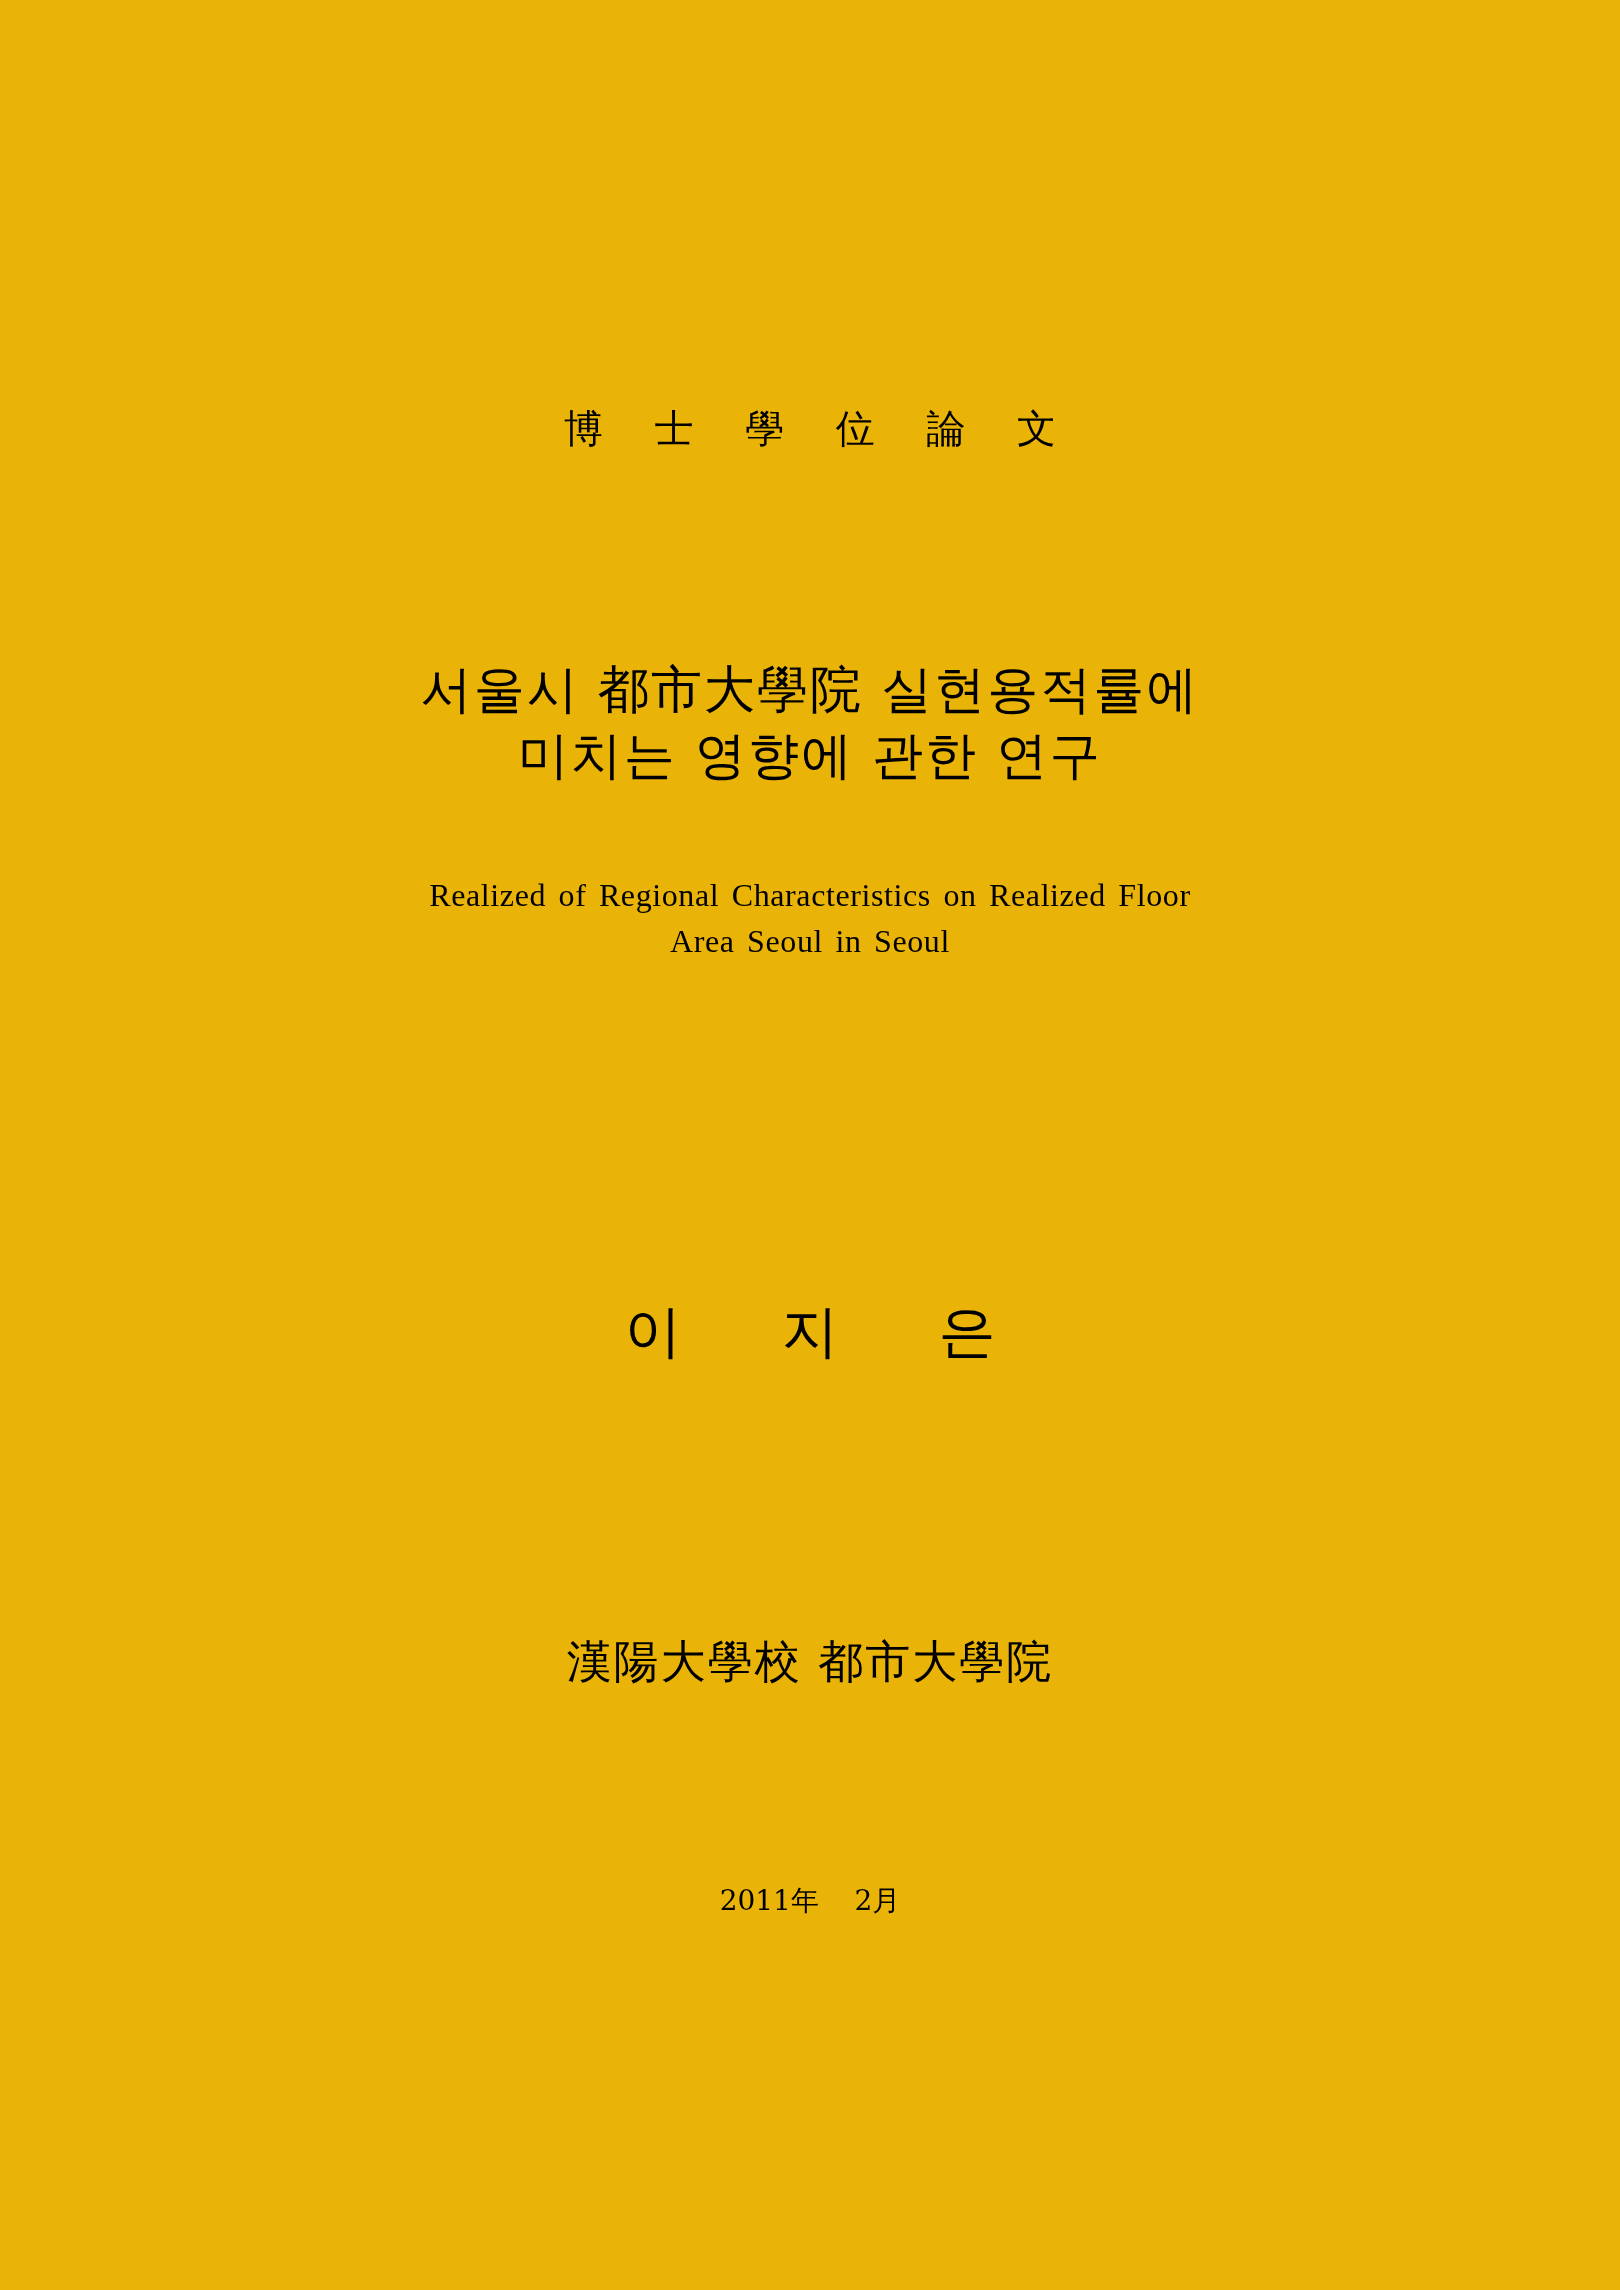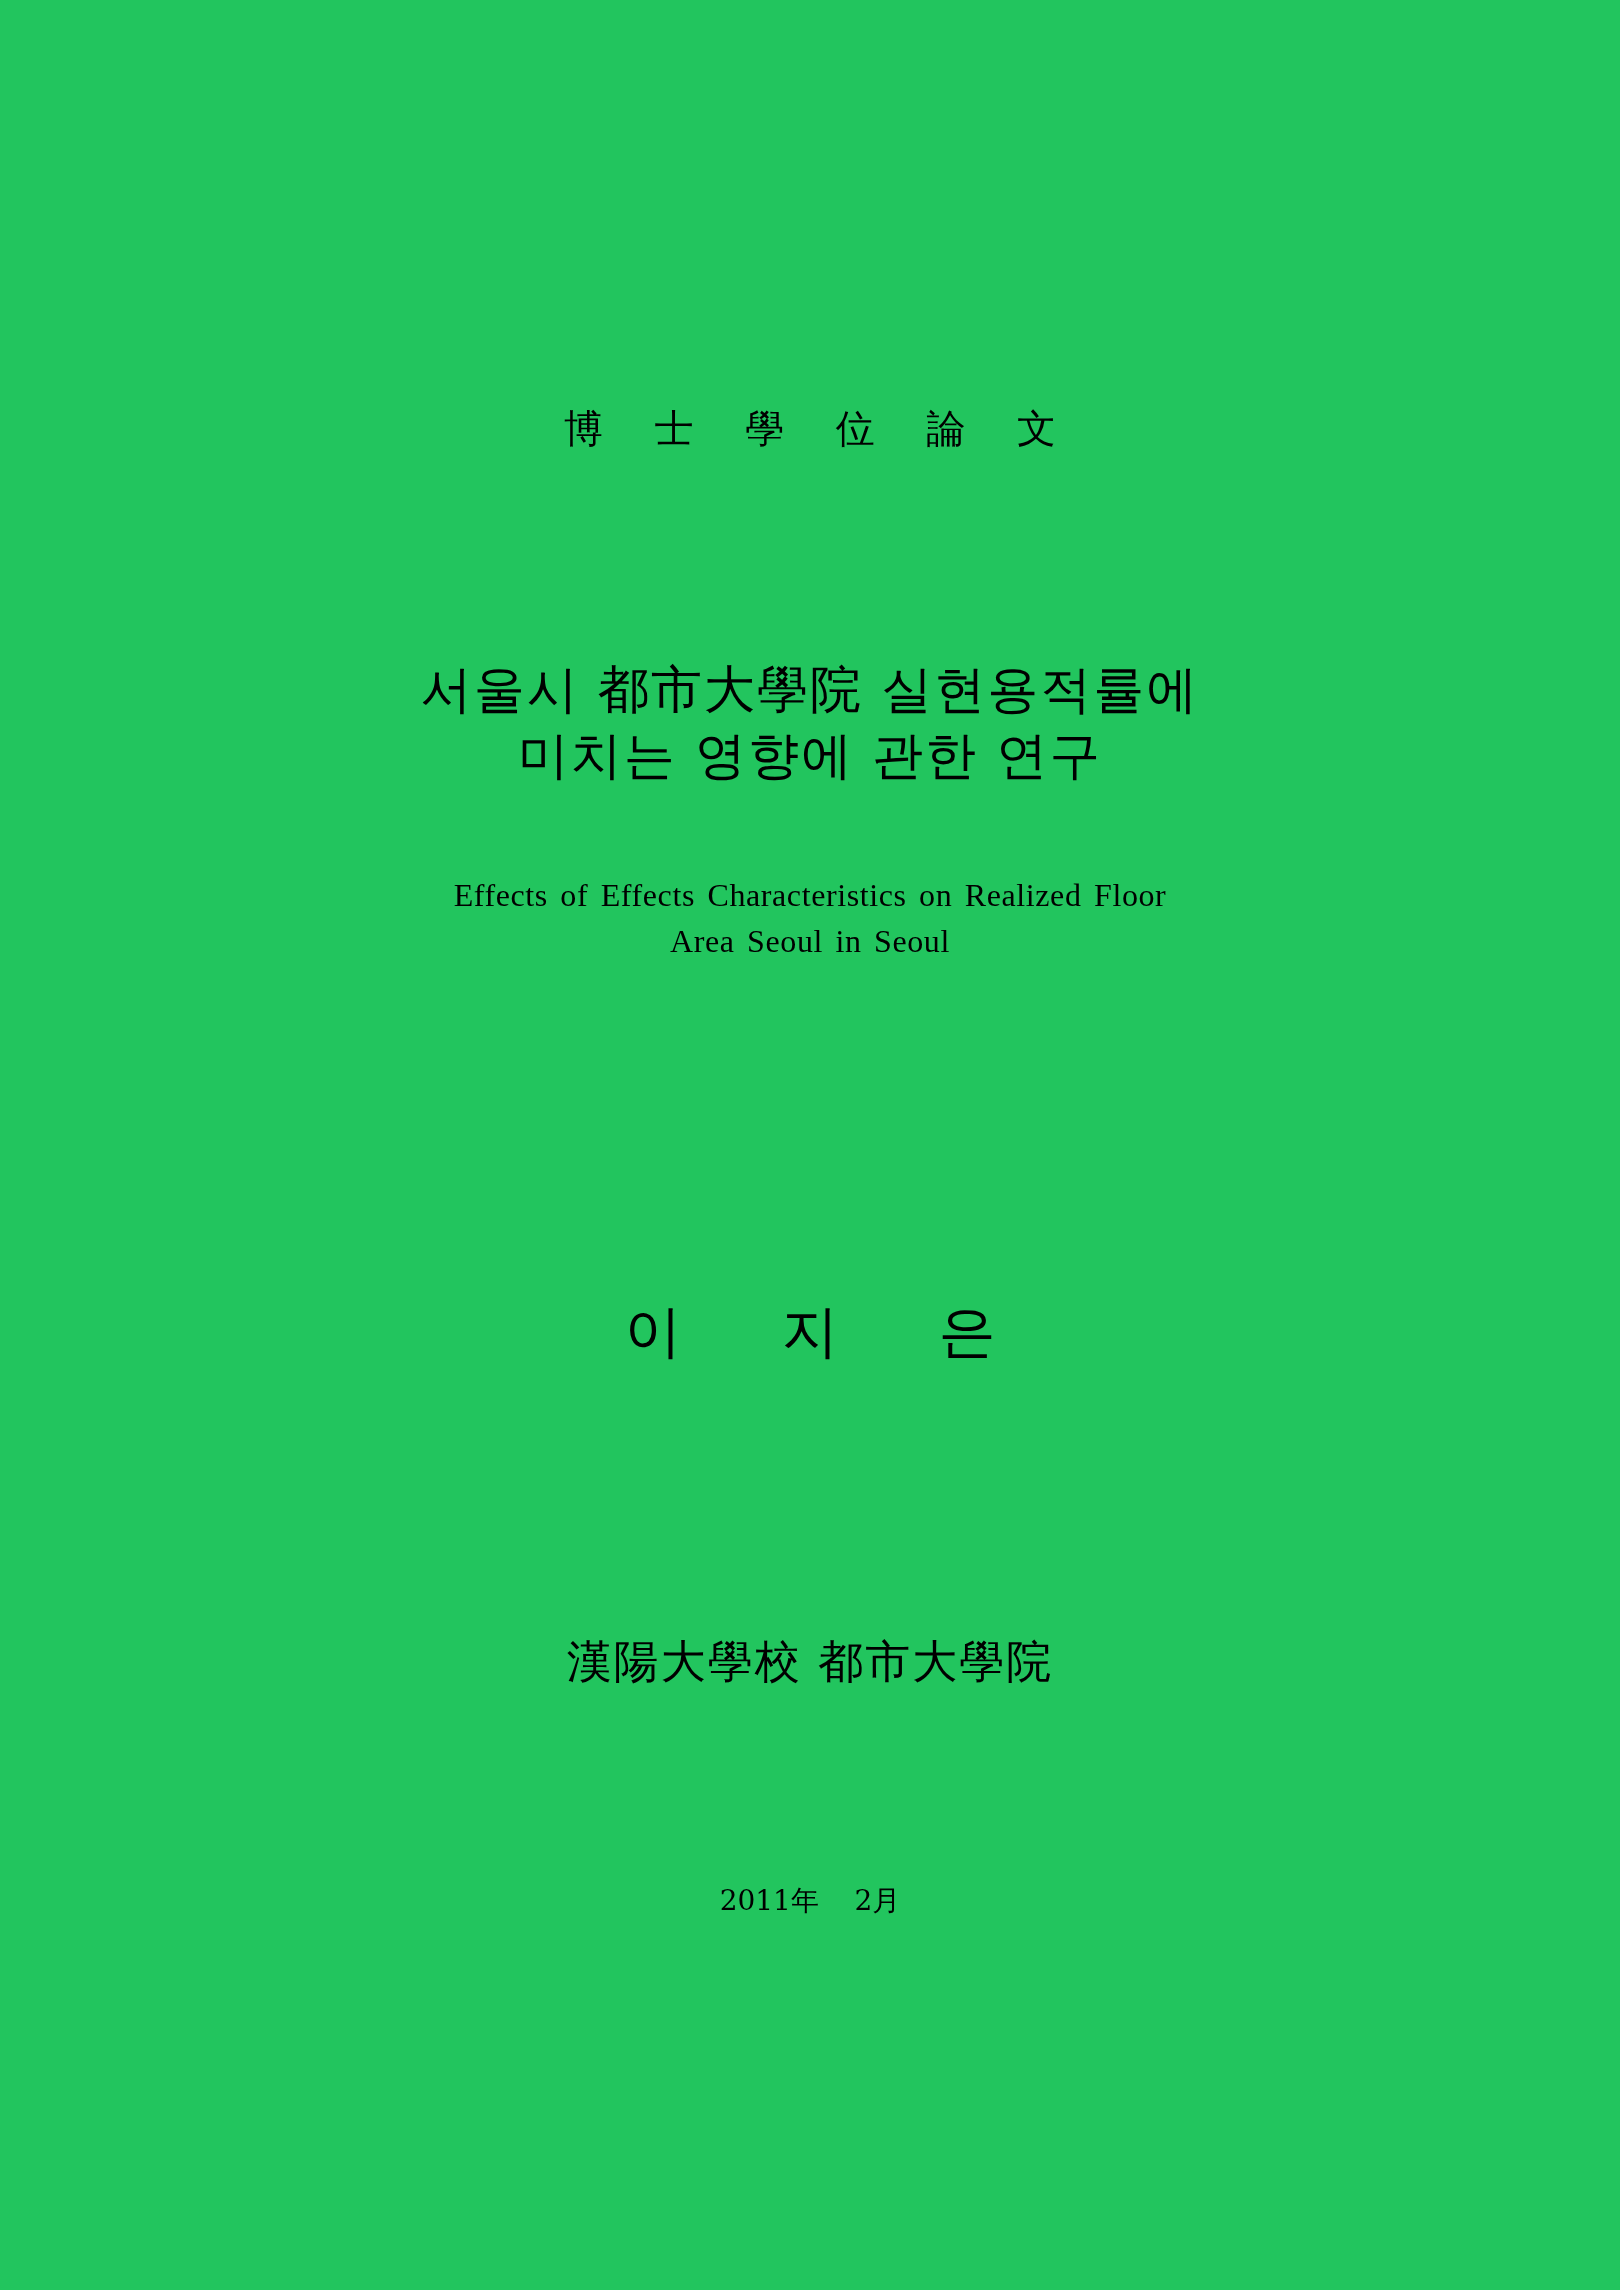--- a/index.html
+++ b/index.html
@@ -5,21 +5,21 @@
   html, body {
     margin: 0;
     padding: 0;
     background: #ffffff;
   }
   .page {
     position: relative;
     width: 1620px;
     height: 2291px;
     margin: 0 auto;
-    background: #22c55e;
+    background: #eab308;
     font-family: "Liberation Serif", "DejaVu Serif", serif;
     color: #000000;
     overflow: hidden;
   }
 
   .doc-type {
     position: absolute;
     top: 402px;
     left: 0;
     width: 1620px;
@@ -104,21 +104,21 @@
 <div class="page">
 
   <div class="doc-type">博 士 學 位 論 文</div>
 
   <div class="title-ko">
     <span class="line">서울시 都市大學院 실현용적률에</span>
     <span class="line">미치는 영향에 관한 연구</span>
   </div>
 
   <div class="title-en">
-    <span class="line">Effects of Effects Characteristics on Realized Floor</span>
+    <span class="line">Realized of Regional Characteristics on Realized Floor</span>
     <span class="line">Area Seoul in Seoul</span>
   </div>
 
   <div class="author">이 지 은</div>
 
   <div class="institution">漢陽大學校 都市大學院</div>
 
   <div class="date">2011年    2月</div>
 
 </div>

